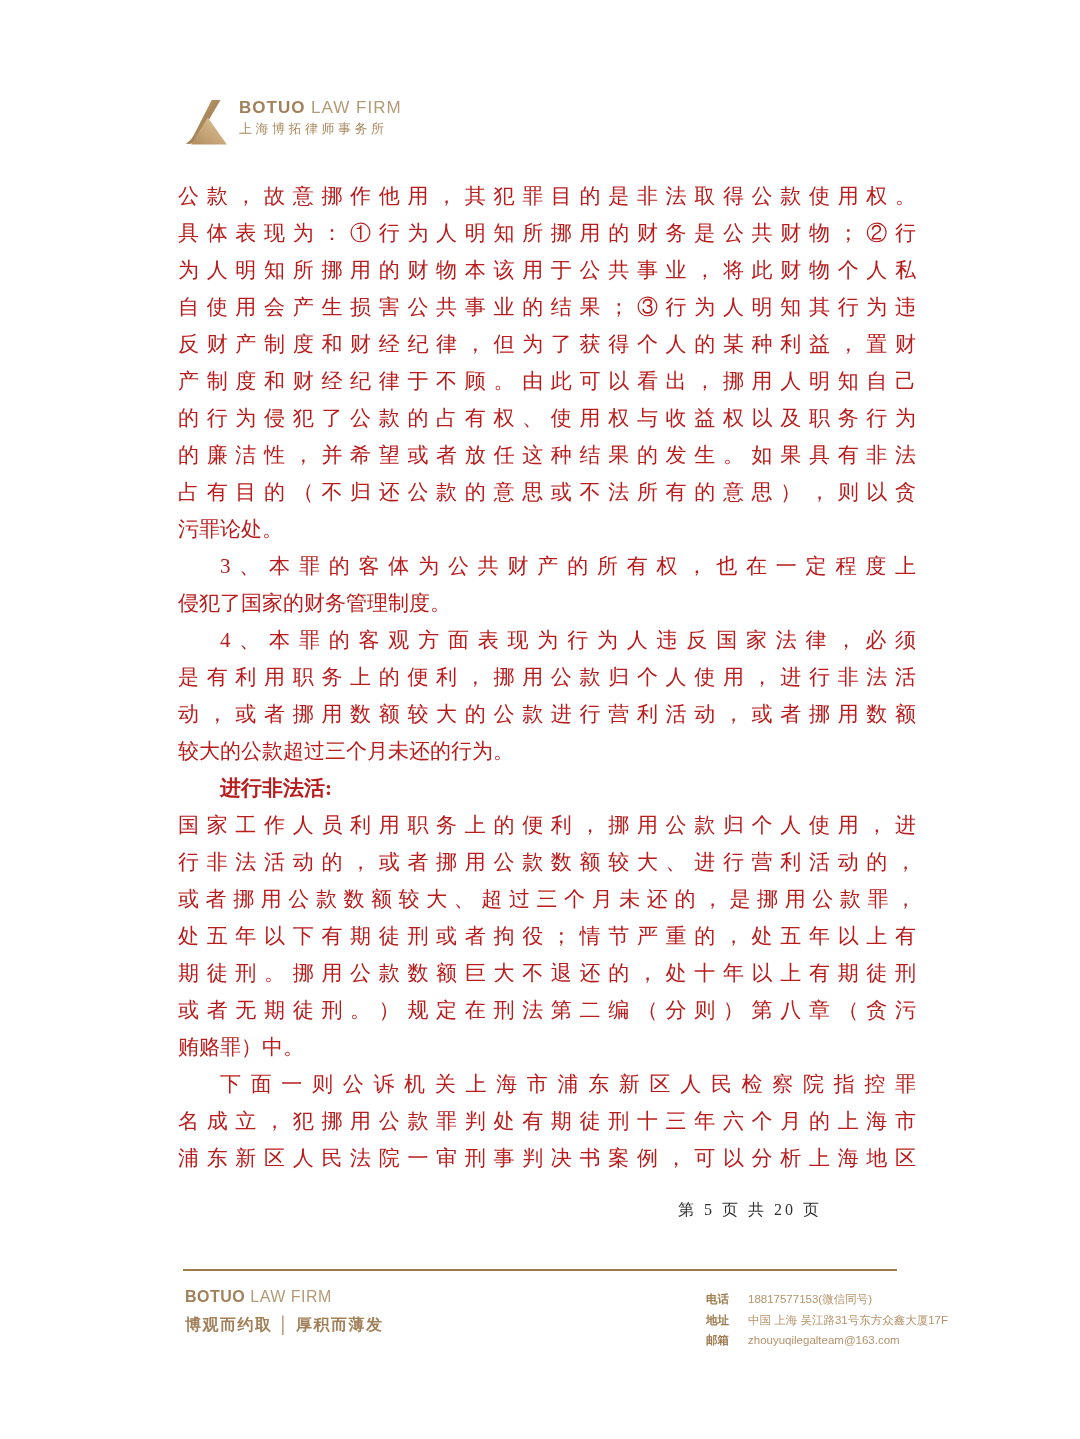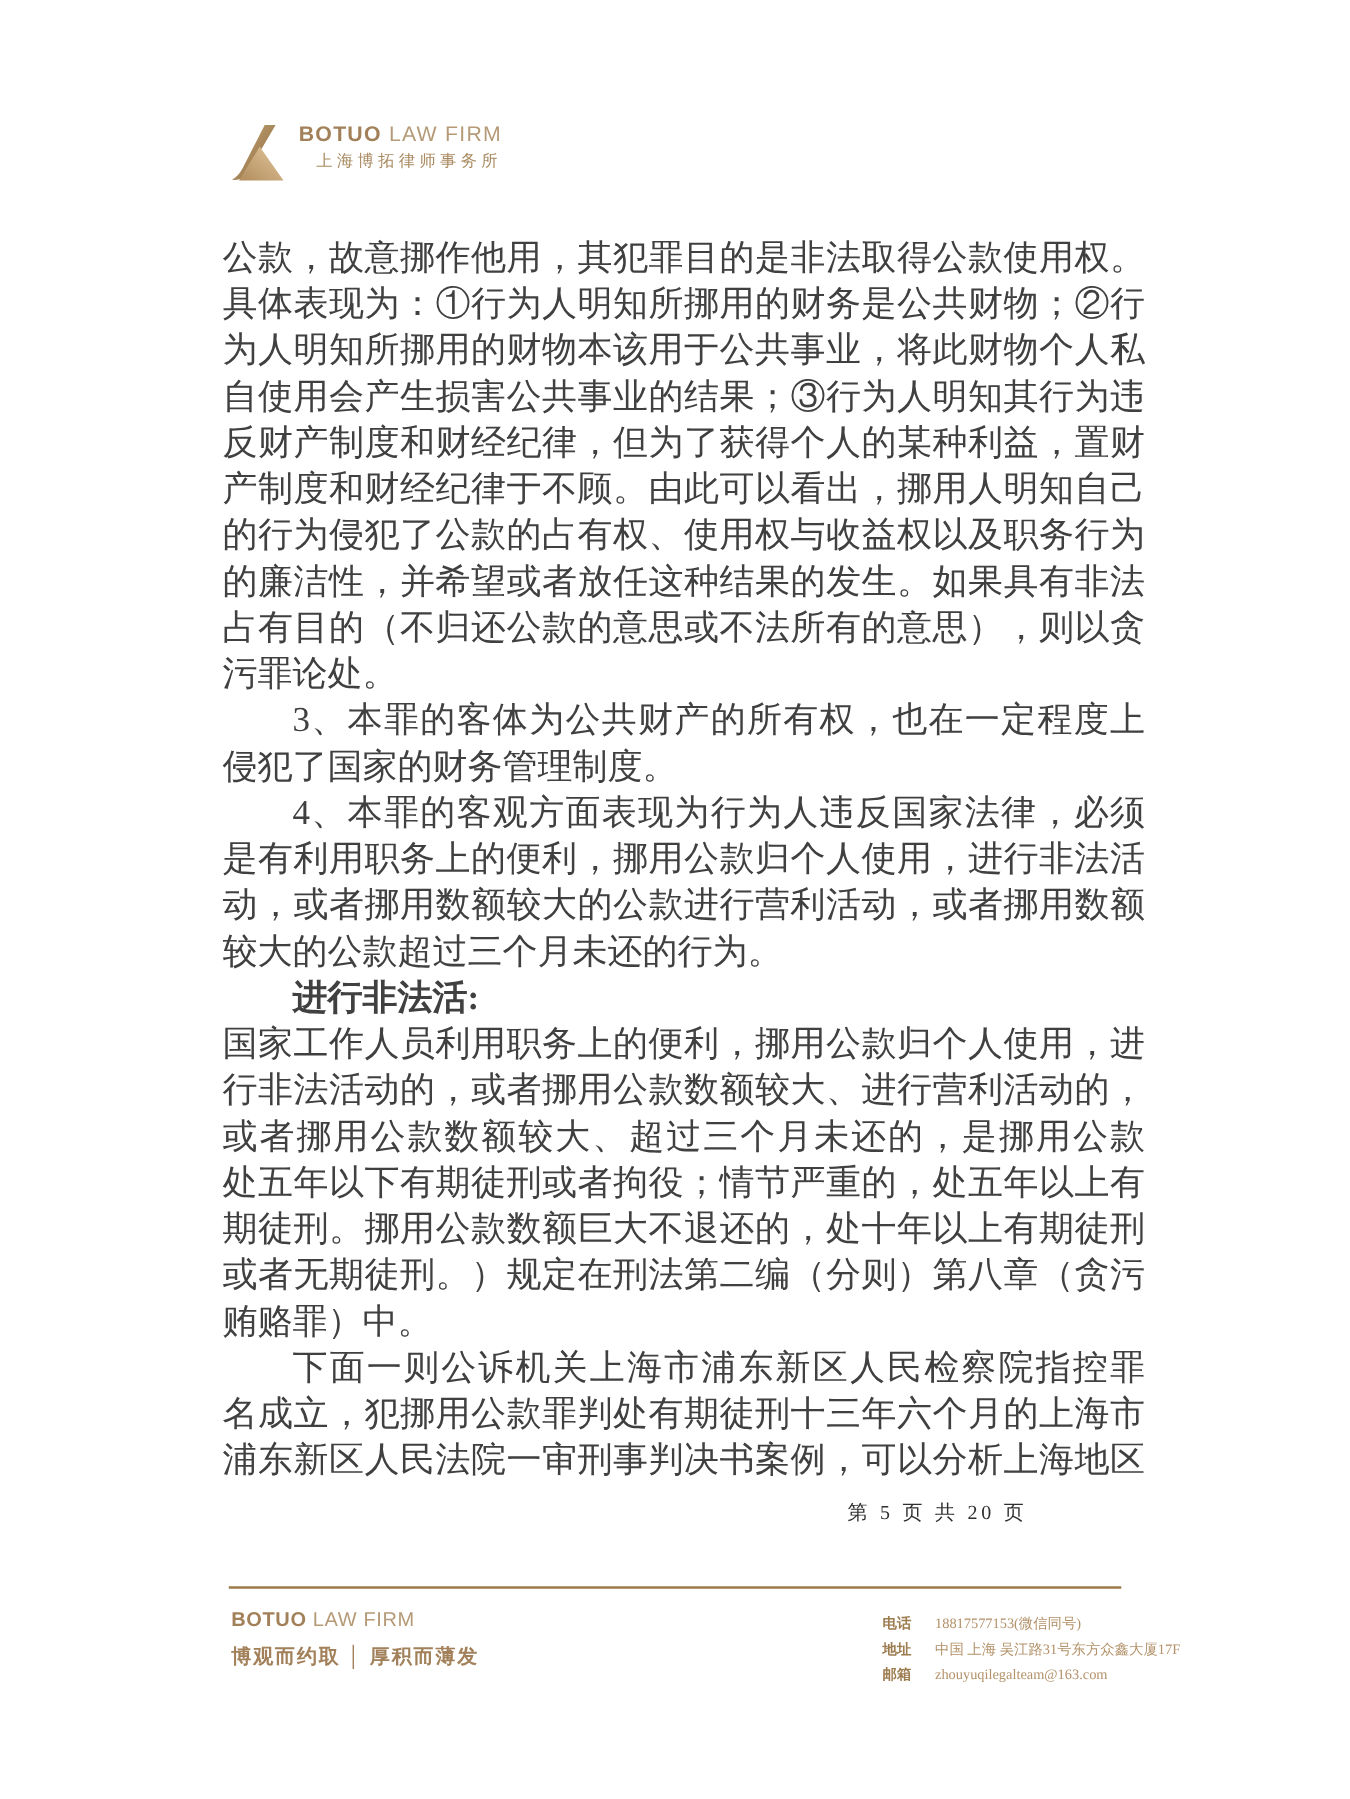--- a/index.html
+++ b/index.html
@@ -9,25 +9,25 @@
     background:#ffffff;
     overflow:hidden;
     font-family:"Liberation Serif","DejaVu Serif",serif;
   }
   
   .hdr{position:absolute;left:183px;top:98px;display:flex;align-items:flex-start;}
   .logo{width:48px;height:46px;margin-right:8px;margin-top:2px;}
   .brand-block{font-family:"Liberation Sans","DejaVu Sans",sans-serif;}
   .brand-en{font-size:17px;letter-spacing:1px;color:#b59a77;line-height:20px;}
   .brand-en b{color:#a2815a;font-weight:bold;}
-  .brand-cn{font-size:13px;letter-spacing:3.5px;color:#a98a60;margin-top:3px;line-height:16px;text-align:right;}
+  .brand-cn{font-size:13px;letter-spacing:3.5px;color:#a98a60;margin-top:3px;line-height:16px;}
   
   .doc{
-    position:absolute;left:178px;top:188px;width:738px;
-    font-size:28px;color:#404040;
+    position:absolute;left:178px;top:178px;width:738px;
+    font-size:21px;color:#b91c1c;
   }
   .line{
     line-height:37px;height:37px;
     text-align:justify;text-align-last:justify;
     white-space:normal;overflow:hidden;
   }
   .line.end{text-align-last:left;}
   .line.indent{text-indent:2em;}
   .line.bold{font-weight:bold;}
   
@@ -35,21 +35,21 @@
   .pageno{
     position:absolute;right:182px;top:1200px;
     font-size:16px;letter-spacing:3px;color:#2f2f2f;
   }
   .f-left{position:absolute;left:185px;top:1288px;font-family:"Liberation Sans","DejaVu Sans",sans-serif;}
   .f-brand{font-size:16px;letter-spacing:0.5px;color:#b59a77;line-height:18px;}
   .f-brand b{color:#a2815a;font-weight:bold;}
   .f-motto{font-size:16px;font-weight:bold;letter-spacing:1.5px;color:#a2815a;margin-top:9px;}
   .f-contacts{
     position:absolute;left:706px;top:1289px;
-    font-family:Liberation Serif, serif;
+    font-family:Liberation Sans, sans-serif;
     font-size:11.5px;color:#b3926a;
   }
   .c-row{display:flex;line-height:20.5px;}
   .c-label{width:32px;font-weight:bold;color:#9d7c50;flex:0 0 auto;margin-right:10px;}
   .c-value{white-space:nowrap;text-align:center;}
 </style>
 </head>
 <body>
 
 <div class="page">

